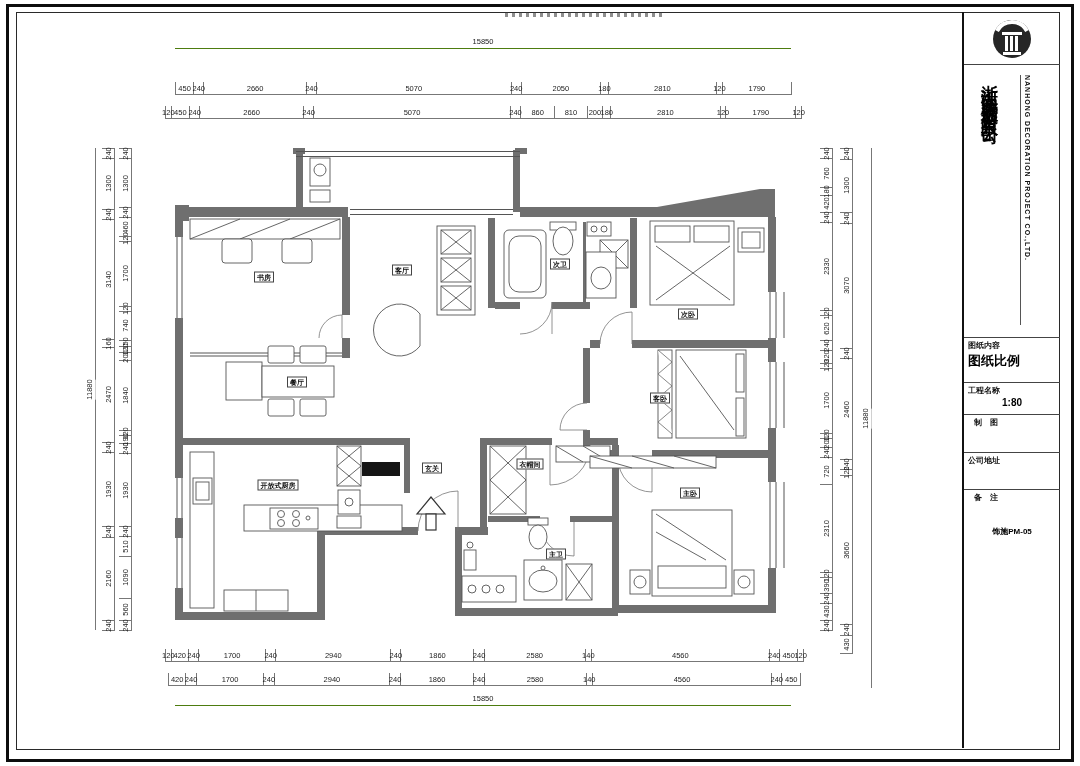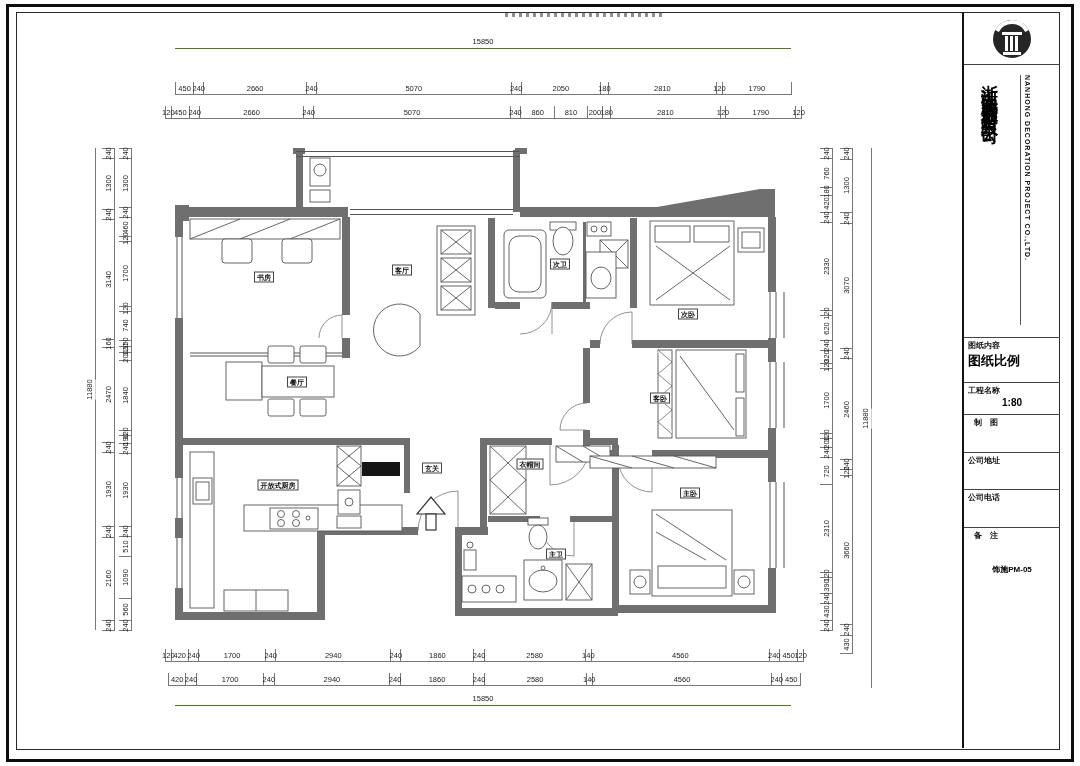--- a/index.html
+++ b/index.html
@@ -703,22 +703,18 @@
       <div class="tb-value tb-scale-val">1:80</div>
     </div>
     <div class="tb-row tb-h38">
       <div class="tb-label" style="padding-left:6px;">制　图</div>
       <div class="tb-value"></div>
     </div>
     <div class="tb-row tb-h37">
       <div class="tb-label">公司地址</div>
       <div class="tb-value"></div>
     </div>
-    <div class="tb-row tb-h38">
-      <div class="tb-label">公司电话</div>
-      <div class="tb-value"></div>
-    </div>
     <div class="tb-row tb-remark">
       <div class="tb-label" style="padding-left:6px;">备　注</div>
       <div class="tb-drawno">饰施PM-05</div>
     </div>
   </div>
 </div>
 
 </body></html>

